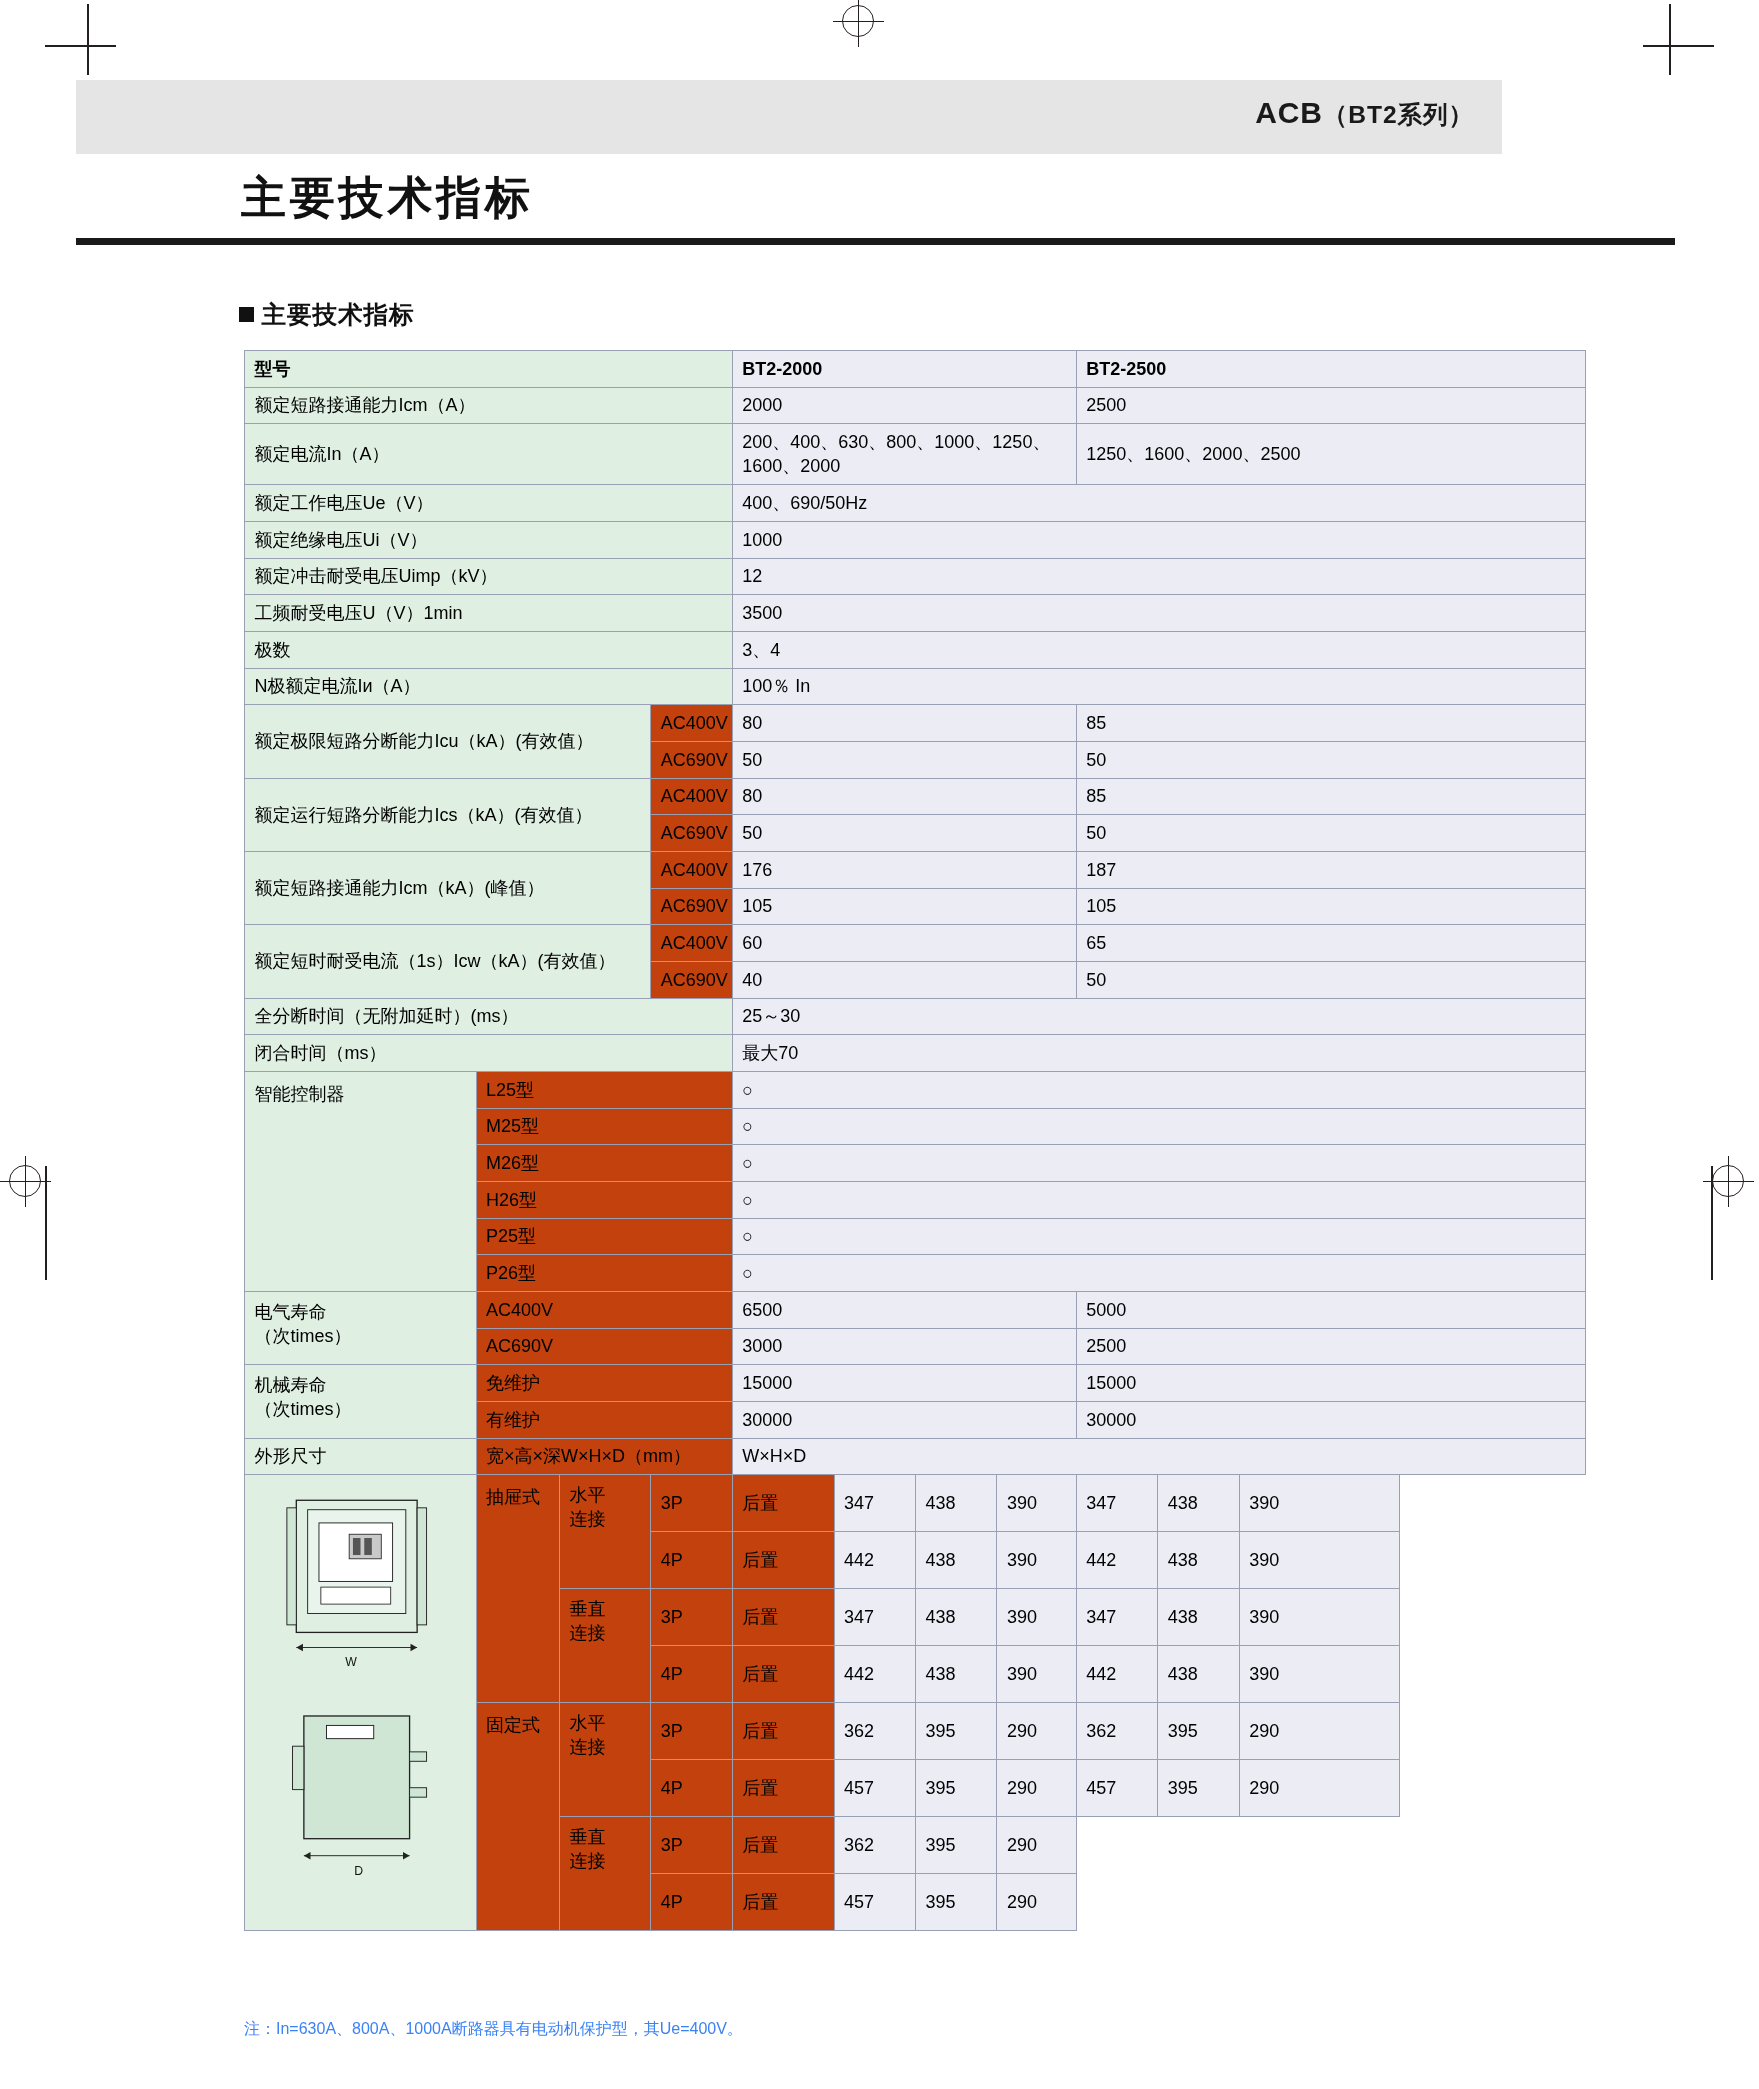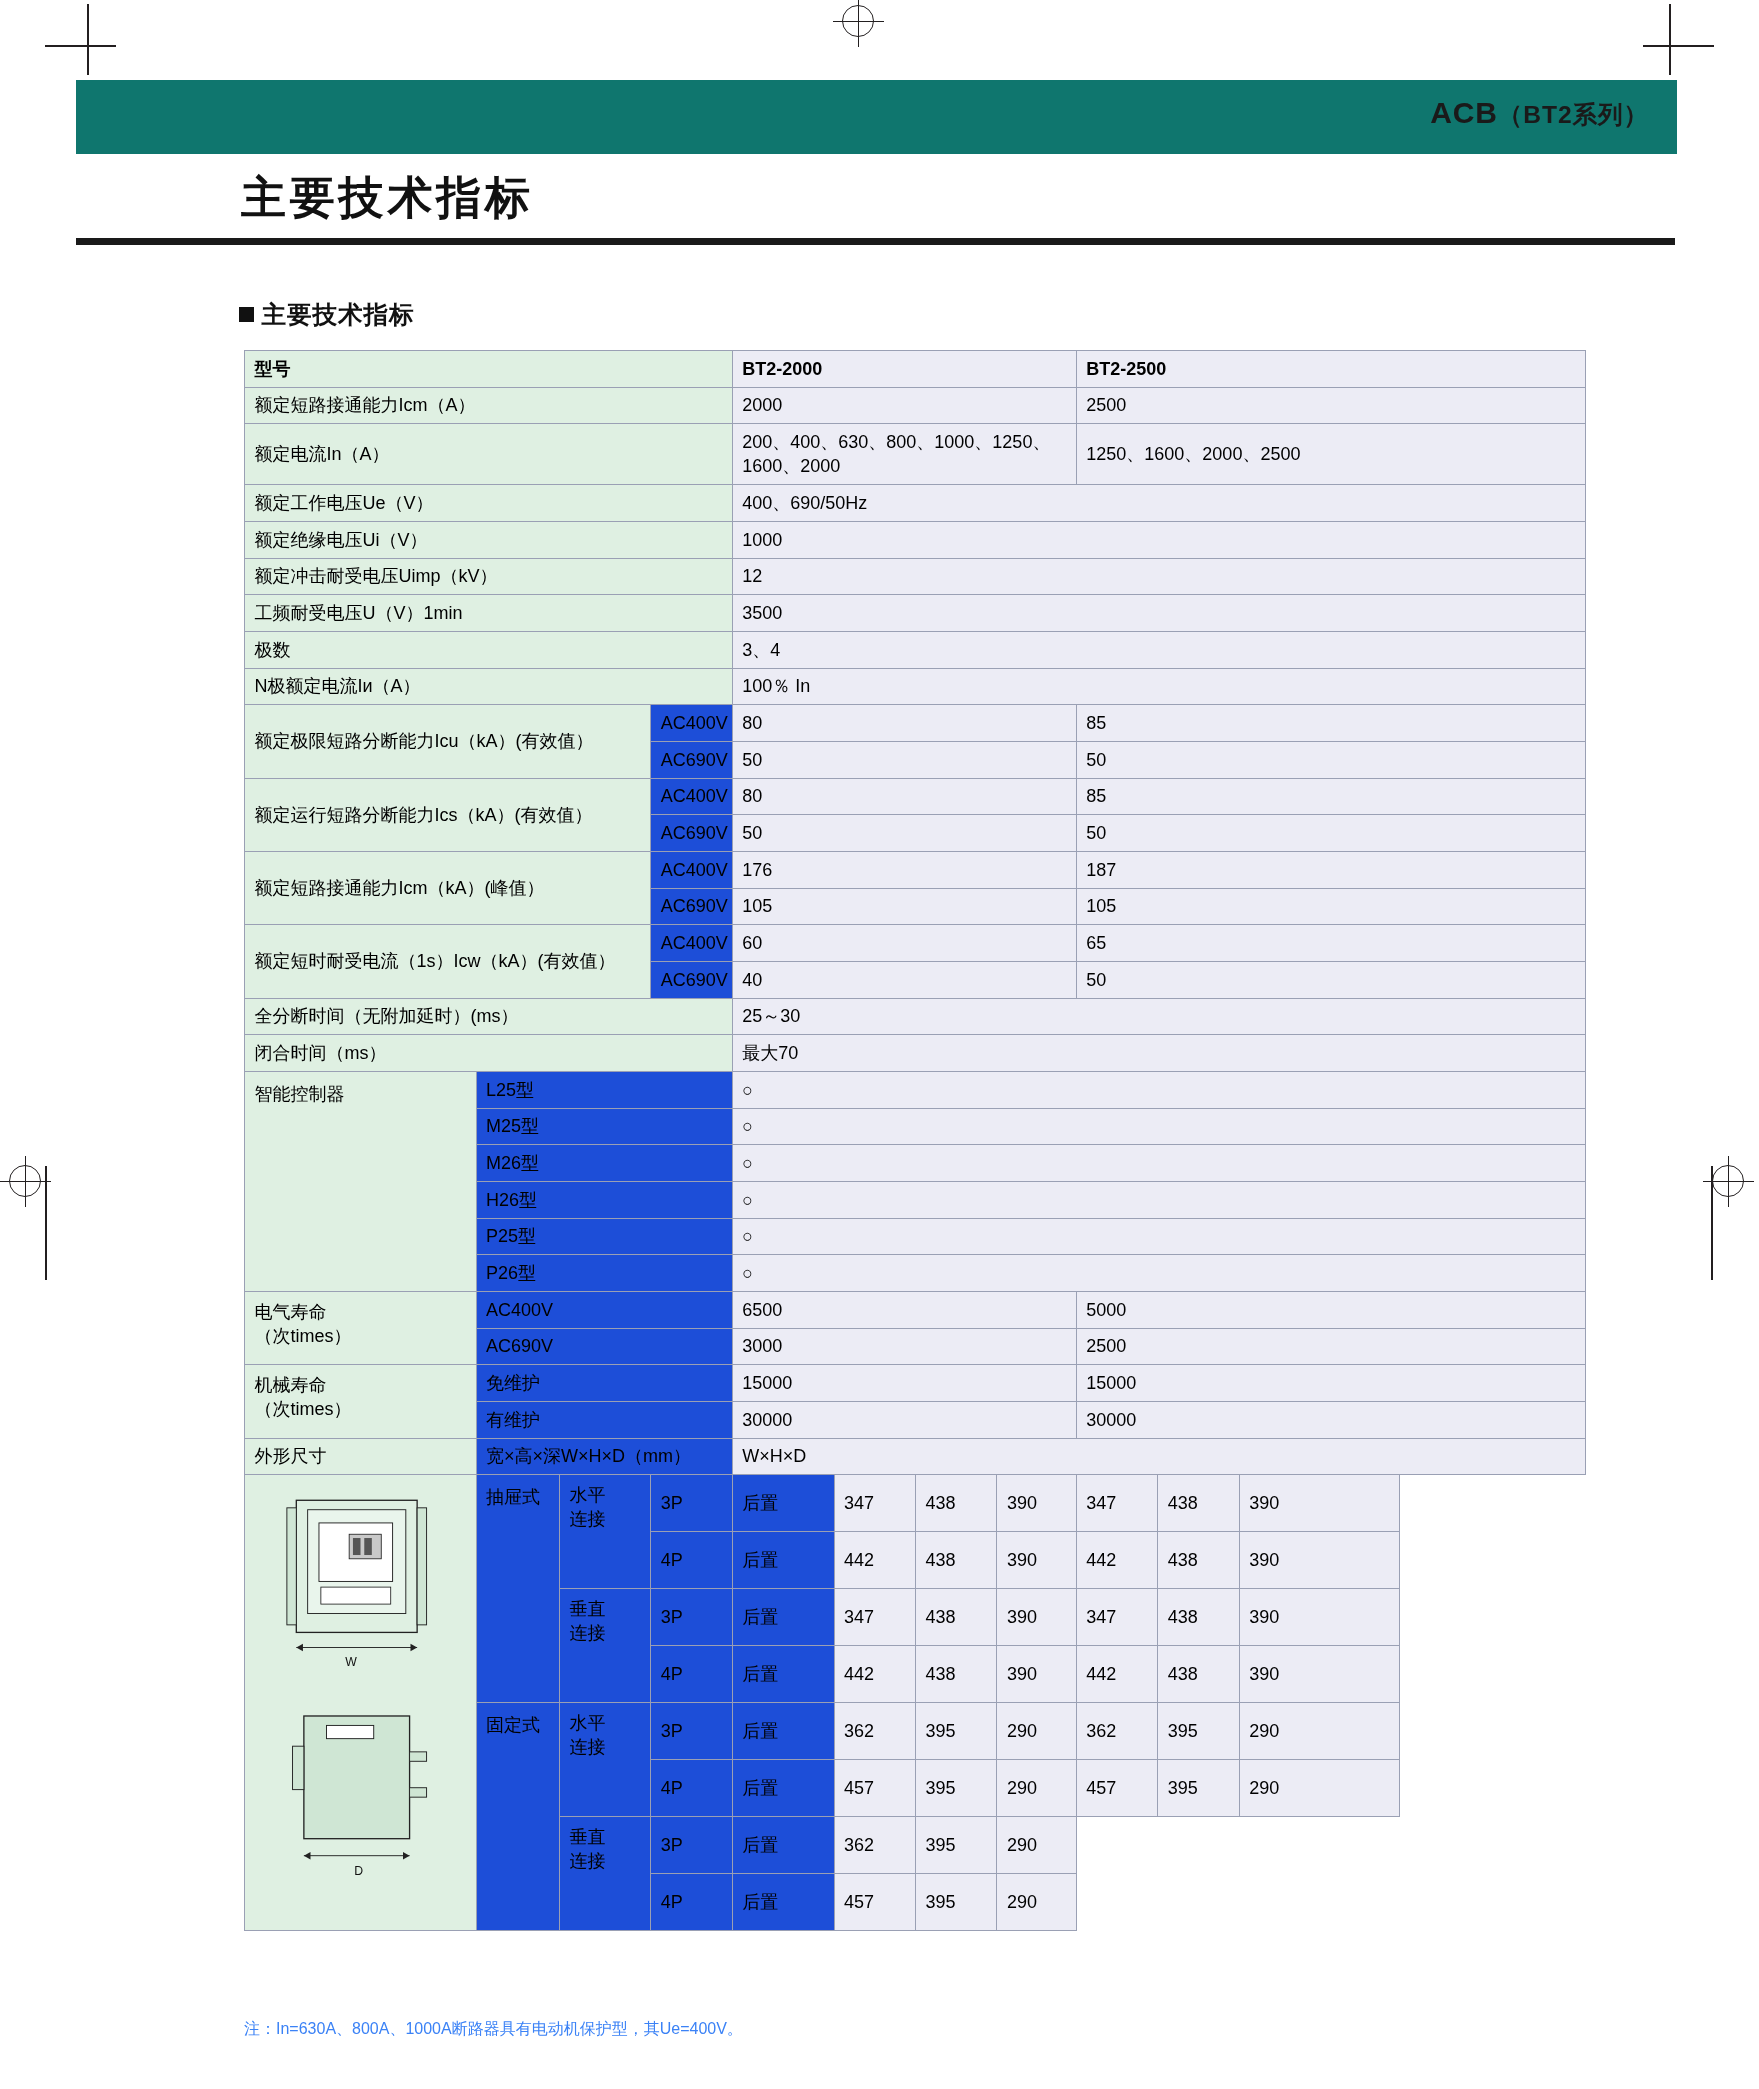--- a/index.html
+++ b/index.html
@@ -45,23 +45,23 @@
     top: 0; left: 24.6px;
     height: 51px; width: 1.3px;
     background: #231f20;
   }
 
   
   .header-band {
     position: absolute;
     left: 76px;
     top: 80px;
-    width: 1601px;
+    width: 1426px;
     height: 74px;
-    background: #0f766e;
+    background: #e5e5e5;
   }
   .header-band .series {
     position: absolute;
     right: 28px;
     top: 16px;
     font-size: 30px;
     font-weight: bold;
     letter-spacing: 0.9px;
     color: #1a1a1a;
   }
@@ -120,21 +120,21 @@
   }
   table.spec td {
     border: 1.1px solid #9aa0b4;
     padding: 5.7px 9.5px;
     vertical-align: middle;
     height: 36px;
     box-sizing: border-box;
     line-height: 1.35;
   }
   .lbl { background: #dff0e2; }
-  .lbl2 { background: #1d4ed8; }
+  .lbl2 { background: #c2410c; }
   .val { background: #ececf5; }
   .bold { font-weight: bold; }
   .imgcell {
     background: #dff0e2;
     padding: 3.8px 5.7px;
   }
   .note {
     position: absolute;
     left: 244px;
     top: 2019px;

